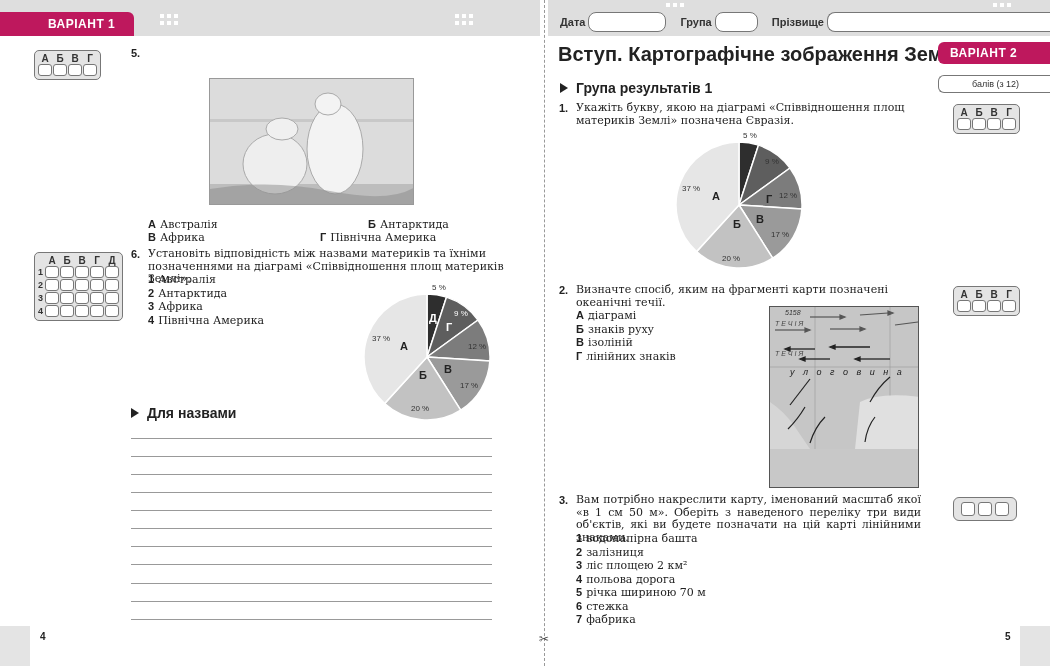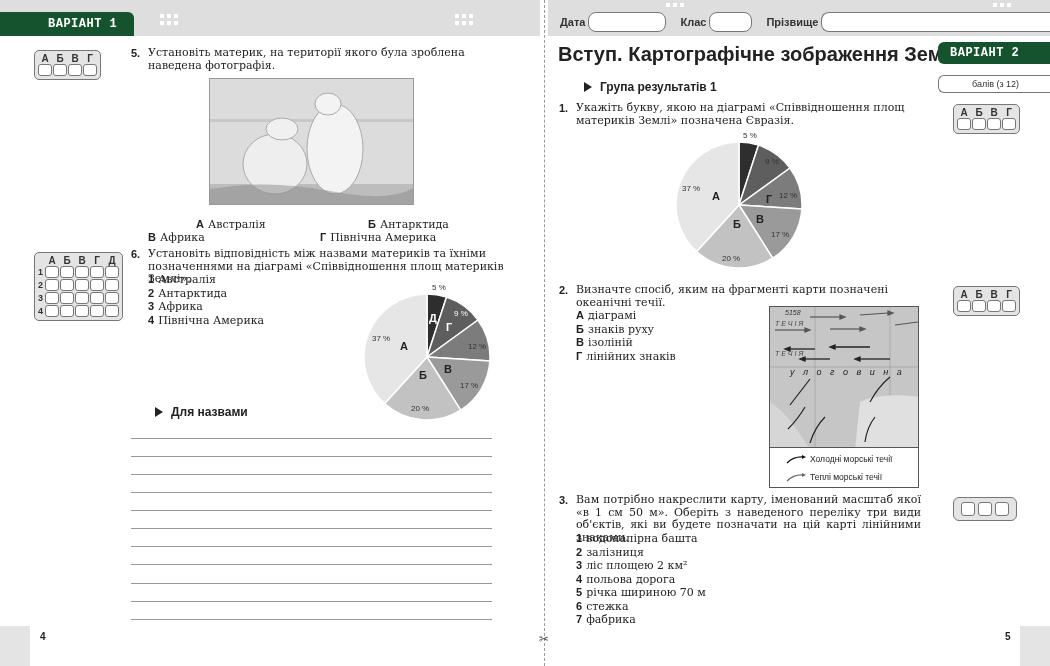--- a/index.html
+++ b/index.html
@@ -5,42 +5,42 @@
   * { box-sizing: border-box; margin: 0; padding: 0; }
   html, body { width: 1050px; height: 666px; overflow: hidden; background: #fff; }
   body { position: relative; font-family: "DejaVu Serif", serif; color: #222; font-size: 11px; }
 
   .topbar { position: absolute; top: 0; height: 36px; background: #dedede; }
   .topbar.left { left: 0; width: 540px; }
   .topbar.right { left: 548px; width: 502px; }
   .dots { position: absolute; display: grid; grid-template-columns: repeat(3, 4px); gap: 3px; }
   .dots span { width: 4px; height: 4px; background: #fff; display: block; }
 
-  .variant-tab { position: absolute; background: #14532d; color: #fff; font-family: Liberation Mono, monospace; font-weight: bold; font-size: 12px; letter-spacing: 0.5px; display: flex; align-items: center; }
+  .variant-tab { position: absolute; background: #be185d; color: #fff; font-family: Liberation Sans, sans-serif; font-weight: bold; font-size: 12px; letter-spacing: 0.5px; display: flex; align-items: center; }
   .variant-tab.v1 { left: 0; top: 12px; width: 134px; height: 24px; border-radius: 0 6px 0 0; padding-left: 48px; }
   .variant-tab.v2 { left: 938px; top: 42px; width: 112px; height: 22px; border-radius: 6px 0 0 6px; padding-left: 12px; }
 
   .header-fields { position: absolute; left: 560px; top: 12px; display: flex; align-items: center; font-family: "Liberation Sans", sans-serif; font-weight: bold; font-size: 11px; color: #333; }
   .field { height: 20px; border: 1px solid #777; border-radius: 8px; background: #fff; margin: 0 14px 0 3px; }
 
   .ans-box { position: absolute; border: 1.5px solid #777; background: #e4e4e4; border-radius: 5px; padding: 2px 3px 3px; font-family: "Liberation Sans", sans-serif; font-weight: bold; font-size: 10px; color: #333; }
   .ans-row { display: flex; gap: 1px; align-items: center; }
   .ans-head { display: flex; gap: 1px; }
   .ans-head span { width: 14px; text-align: center; line-height: 11px; }
   .cell { width: 14px; height: 12px; border: 1px solid #777; border-radius: 3px; background: #fff; }
   .rowlbl { width: 6px; font-size: 9px; line-height: 12px; }
 
   .q { position: absolute; font-size: 11px; line-height: 12.5px; }
   .qnum { font-family: "Liberation Sans", sans-serif; font-weight: bold; position: absolute; left: -17px; }
   .opt { font-size: 11px; line-height: 12.5px; white-space: nowrap; }
   .opt b { font-family: "Liberation Sans", sans-serif; font-weight: bold; margin-right: 4px; }
 
   .photo { position: absolute; left: 209px; top: 78px; width: 205px; height: 127px; border: 1px solid #999; background: linear-gradient(#d8d8d8, #e8e8e8 60%, #cfcfcf); overflow: hidden; }
 
-  .section-head { position: absolute; font-family: "Liberation Sans", sans-serif; font-weight: bold; font-size: 12px; display: flex; align-items: center; gap: 8px; margin-left: 24px; }
+  .section-head { position: absolute; font-family: "Liberation Sans", sans-serif; font-weight: bold; font-size: 14px; display: flex; align-items: center; gap: 8px; }
   .tri { width: 0; height: 0; border-left: 8px solid #222; border-top: 5px solid transparent; border-bottom: 5px solid transparent; }
 
   .note-line { position: absolute; left: 131px; width: 361px; height: 1px; background: #999; }
 
   .page-tab { position: absolute; width: 30px; height: 40px; background: #e4e4e4; top: 626px; }
   .page-num { position: absolute; font-family: "Liberation Sans", sans-serif; font-weight: bold; font-size: 10px; top: 631px; }
 
   .divider { position: absolute; left: 544px; top: 0; width: 0; height: 666px; border-left: 1px dashed #999; }
   .scissors { position: absolute; left: 539px; top: 632px; font-size: 12px; color: #444; }
 
@@ -91,37 +91,36 @@
   <div class="ans-row">
     <div class="cell"></div>
     <div class="cell"></div>
     <div class="cell"></div>
     <div class="cell"></div>
   </div>
 </div>
 
 <div class="q" style="left:148px;top:47px;width:370px;">
   <span class="qnum">5.</span>
-  <span>Установіть материк, на території якого була зроблена наведена фотографія.</span>
 </div>
 
 <div class="photo">
   <svg width="205" height="127" viewBox="0 0 205 127">
     <rect x="0" y="0" width="205" height="127" fill="#dcdcdc"></rect>
     <rect x="0" y="40" width="205" height="3" fill="#c8c8c8"></rect>
     <rect x="0" y="105" width="205" height="22" fill="#bdbdbd"></rect>
     <ellipse cx="65" cy="85" rx="32" ry="30" fill="#eeeeee" stroke="#aaa"></ellipse>
     <ellipse cx="72" cy="50" rx="16" ry="11" fill="#f0f0f0" stroke="#aaa"></ellipse>
     <ellipse cx="125" cy="70" rx="28" ry="45" fill="#f3f3f3" stroke="#aaa"></ellipse>
     <ellipse cx="118" cy="25" rx="13" ry="11" fill="#f3f3f3" stroke="#aaa"></ellipse>
     <path d="M0 110 Q60 100 120 112 T205 108 L205 127 L0 127 Z" fill="#8a8a8a" opacity="0.5"></path>
   </svg>
 </div>
 
-<div class="opt" style="position:absolute;left:148px;top:218px;margin-left:48px;"><b>А</b><span>Австралія</span></div>
+<div class="opt" style="position:absolute;left:148px;top:218px;"><b>А</b><span>Австралія</span></div>
 <div class="opt" style="position:absolute;left:320px;top:218px;margin-left:48px;"><b>Б</b><span>Антарктида</span></div>
 <div class="opt" style="position:absolute;left:148px;top:231px;"><b>В</b><span>Африка</span></div>
 <div class="opt" style="position:absolute;left:320px;top:231px;"><b>Г</b><span>Північна Америка</span></div>
 
 <div class="ans-box" style="left:34px;top:252px;">
   <div class="ans-head" style="padding-left:7px;">
     <span>А</span>
     <span>Б</span>
     <span>В</span>
     <span>Г</span>
@@ -226,21 +225,21 @@
     </div>
   <div class="dots" style="left:445px;top:3px;">
       <span></span>
       <span></span>
       <span></span>
     </div>
 </div>
 <div class="header-fields">
   <span>Дата</span>
   <div class="field" style="width:78px;"></div>
-  <span>Клас</span>
+  <span>Група</span>
   <div class="field" style="width:43px;"></div>
   <span>Прізвище</span>
   <div class="field" style="width:230px;margin-right:0;border-radius:8px 0 0 8px;border-right:none;"></div>
 </div>
 
 <div class="title">Вступ. Картографічне зображення Землі</div>
 <div class="variant-tab v2">ВАРІАНТ 2</div>
 <div class="score-box">
     <span>балів (з 12)</span>
   </div>
@@ -350,36 +349,20 @@
         <path d="M55 110 Q45 120 40 136"></path>
         <path d="M105 110 Q97 120 95 135"></path>
       <path d="M40 72 Q30 85 20 98"></path>
         <path d="M35 100 Q28 112 18 122"></path>
     </g>
     <text x="15" y="8" font-family="Liberation Sans, sans-serif" font-size="7" font-style="italic" fill="#333">5158</text>
     <text x="5" y="19" font-family="Liberation Sans, sans-serif" font-size="7" font-style="italic" fill="#444">Т Е Ч І Я</text>
     <text x="5" y="49" font-family="Liberation Sans, sans-serif" font-size="7" font-style="italic" fill="#444">Т Е Ч І Я</text>
     <text x="20" y="68" font-family="Liberation Sans, sans-serif" font-size="9" font-style="italic" fill="#222" letter-spacing="3">у л о г о в и н а</text>
   </svg>
-  <div class="map-legend">
-    <div class="legend-item" style="top:6px;">
-      <svg width="20" height="10">
-          <path d="M1 9 Q8 2 18 3" stroke="#111" stroke-width="1.3" fill="none"></path>
-          <polygon points="16,1 20,3 16,5" fill="#111"></polygon>
-        </svg>
-      <span>Холодні морські течії</span>
-    </div>
-    <div class="legend-item" style="top:24px;">
-      <svg width="20" height="10">
-          <path d="M1 9 Q8 2 18 3" stroke="#666" stroke-width="1.3" fill="none"></path>
-          <polygon points="16,1 20,3 16,5" fill="#666"></polygon>
-        </svg>
-      <span>Теплі морські течії</span>
-    </div>
-  </div>
 </div>
 
 <div class="q" style="left:576px;top:494px;width:345px;text-align:justify;">
   <span class="qnum">3.</span>
   <span>Вам потрібно накреслити карту, іменований масштаб якої «в 1 см 50 м». Оберіть з наведеного переліку три види об'єктів, які ви будете позначати на цій карті лінійними знаками.</span>
 </div>
 <div style="position:absolute;left:576px;top:532px;">
   <div class="opt"><b>1</b><span>водонапірна башта</span></div>
   <div class="opt"><b>2</b><span>залізниця</span></div>
   <div class="opt"><b>3</b><span>ліс площею 2 км²</span></div>

